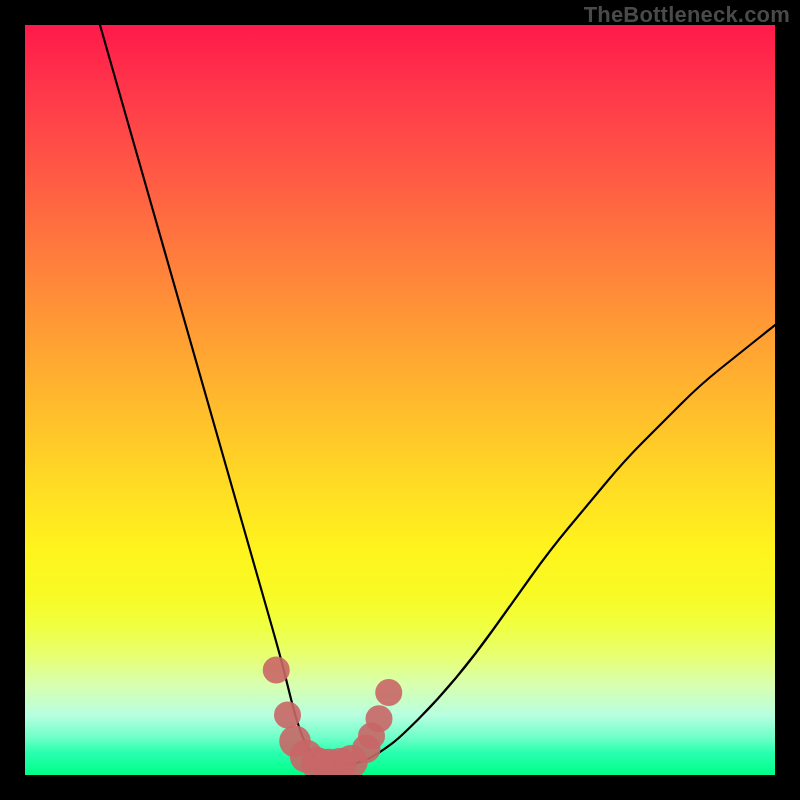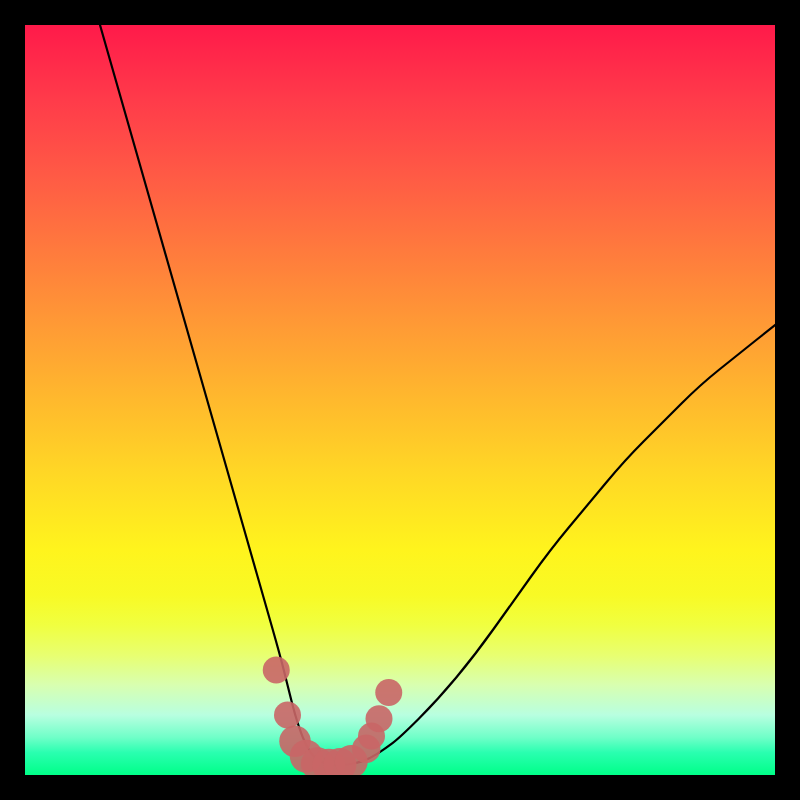--- a/index.html
+++ b/index.html
@@ -59,20 +59,21 @@
   }
   .chart-svg {
     position: absolute;
     inset: 0;
   }
 </style>
 </head>
 <body>
 
 <div class="frame">
+  <div class="watermark">TheBottleneck.com</div>
 
   <div class="plot-area">
     <div class="gradient-bg"></div>
     <svg class="chart-svg" viewBox="0 0 750 750" preserveAspectRatio="none">
       <path id="curve-path" fill="none" stroke="#000000" stroke-width="2.2" stroke-linecap="round" d="M 75.00 0.00 Q 75.00 0.00 82.50 26.25 Q 90.00 52.50 97.50 78.75 Q 105.00 105.00 112.50 131.25 Q 120.00 157.50 127.50 183.75 Q 135.00 210.00 142.50 236.25 Q 150.00 262.50 157.50 288.75 Q 165.00 315.00 172.50 341.25 Q 180.00 367.50 187.50 393.75 Q 195.00 420.00 202.50 446.25 Q 210.00 472.50 217.50 498.75 Q 225.00 525.00 232.50 551.25 Q 240.00 577.50 247.50 603.75 Q 255.00 630.00 258.75 645.00 Q 262.50 660.00 266.25 675.00 Q 270.00 690.00 273.75 701.25 Q 277.50 712.50 281.25 720.00 Q 285.00 727.50 288.75 731.25 Q 292.50 735.00 296.25 736.88 Q 300.00 738.75 307.50 739.50 Q 315.00 740.25 322.50 739.50 Q 330.00 738.75 337.50 736.13 Q 345.00 733.50 352.50 728.63 Q 360.00 723.75 367.50 718.13 Q 375.00 712.50 393.75 693.75 Q 412.50 675.00 431.25 652.50 Q 450.00 630.00 468.75 603.75 Q 487.50 577.50 506.25 551.25 Q 525.00 525.00 543.75 502.50 Q 562.50 480.00 581.25 457.50 Q 600.00 435.00 618.75 416.25 Q 637.50 397.50 656.25 378.75 Q 675.00 360.00 693.75 345.00 Q 712.50 330.00 731.25 315.00 T 750.00 300.00"></path>
       <g id="markers-group">
           <circle cx="251.25" cy="645.00" r="13.50" fill="#c96666" fill-opacity="0.9"></circle>
           <circle cx="262.50" cy="690.00" r="13.50" fill="#c96666" fill-opacity="0.9"></circle>
           <circle cx="270.00" cy="716.25" r="15.75" fill="#c96666" fill-opacity="0.9"></circle>
           <circle cx="281.25" cy="731.25" r="16.50" fill="#c96666" fill-opacity="0.9"></circle>

